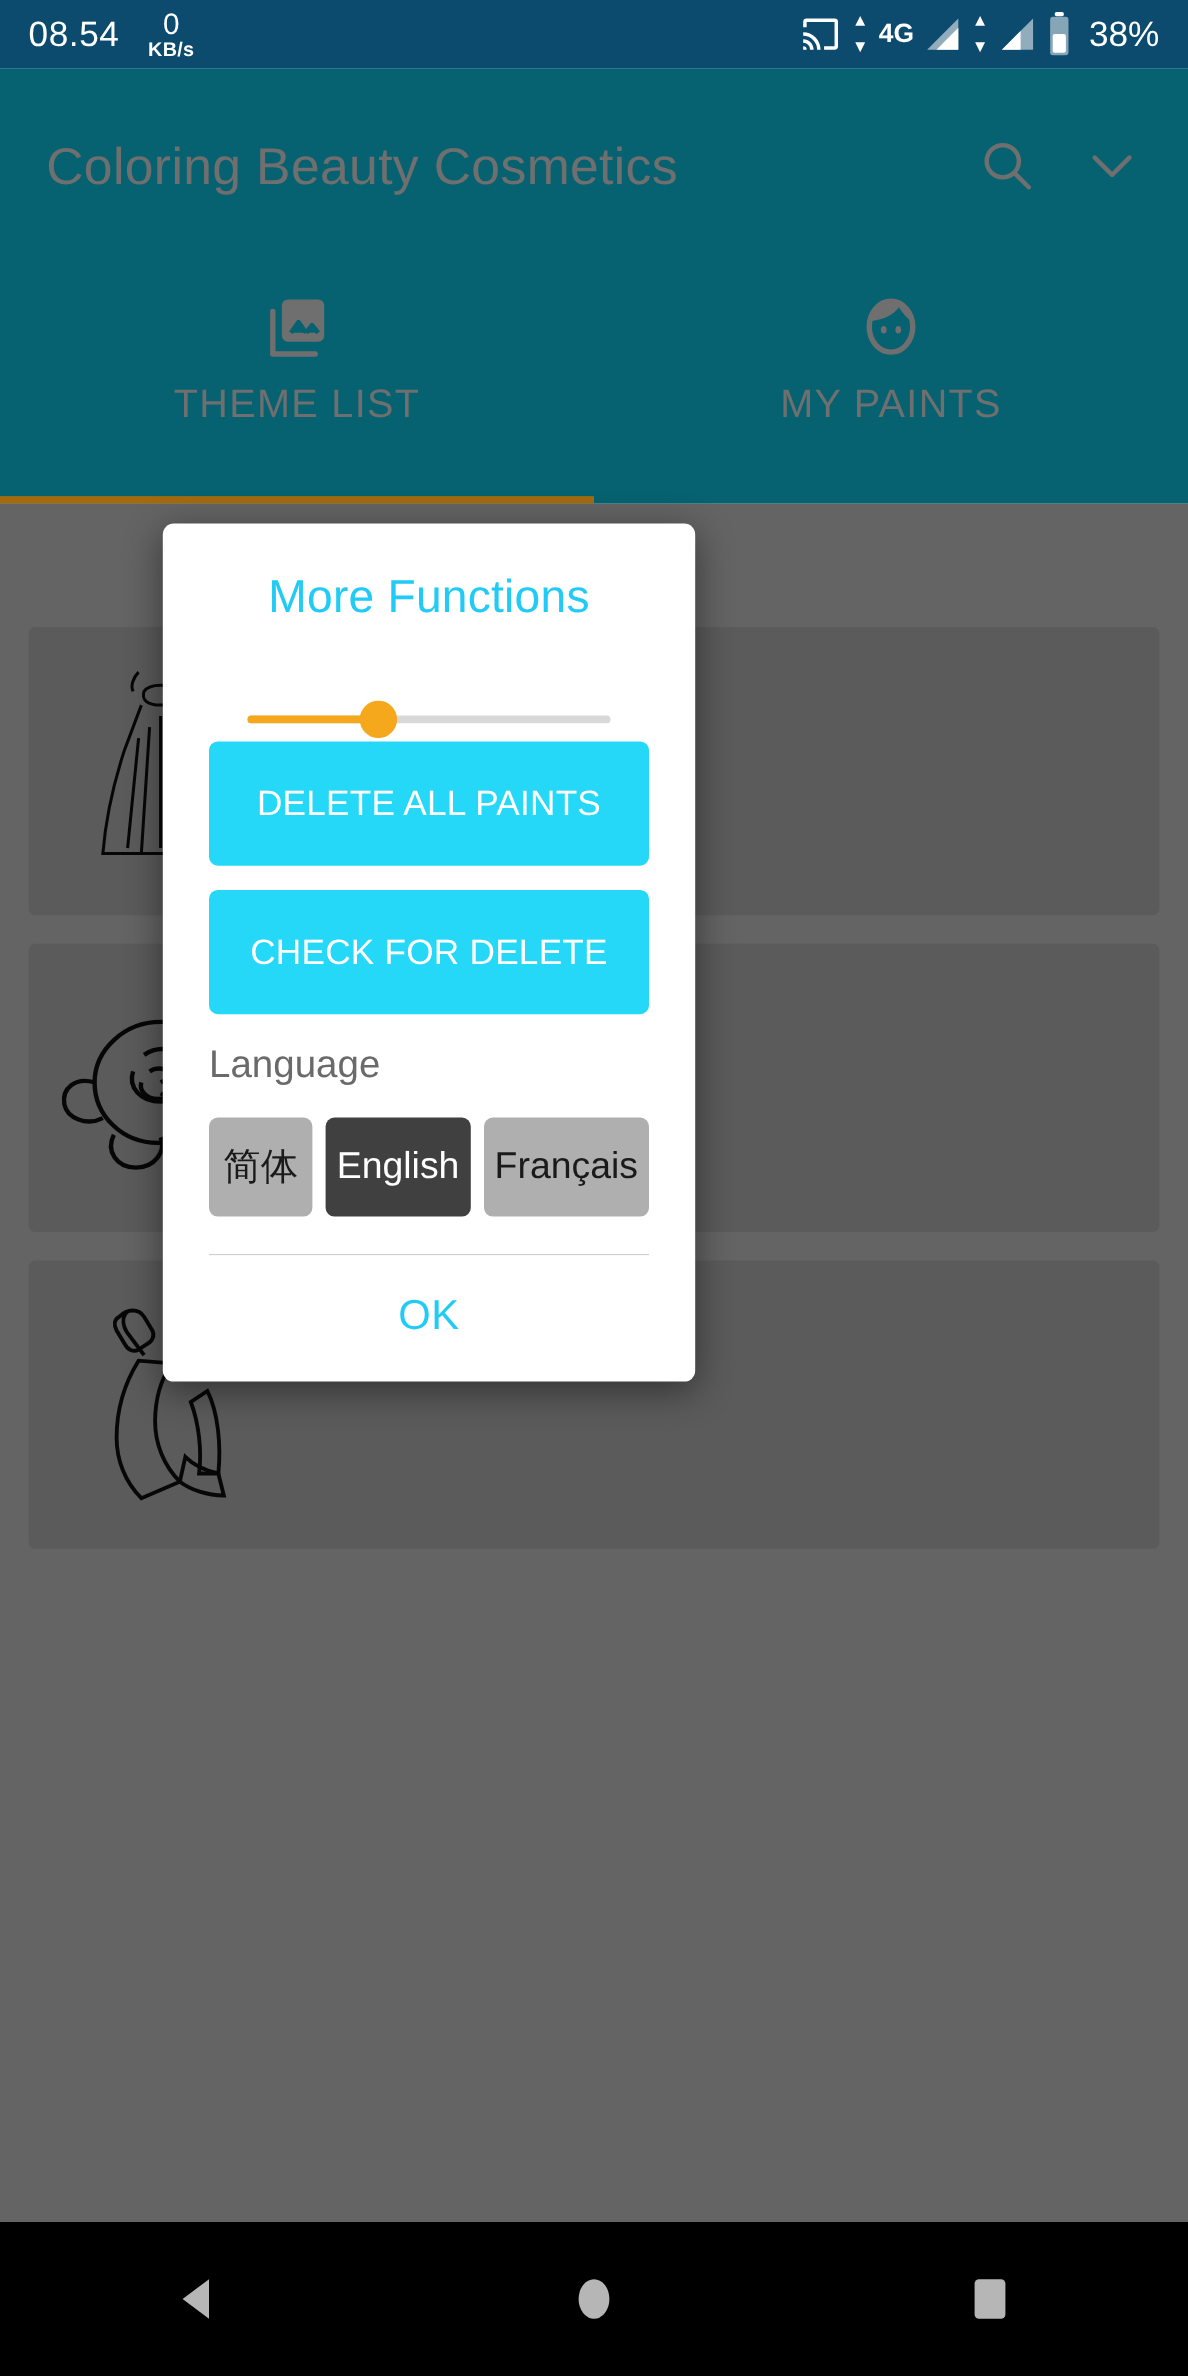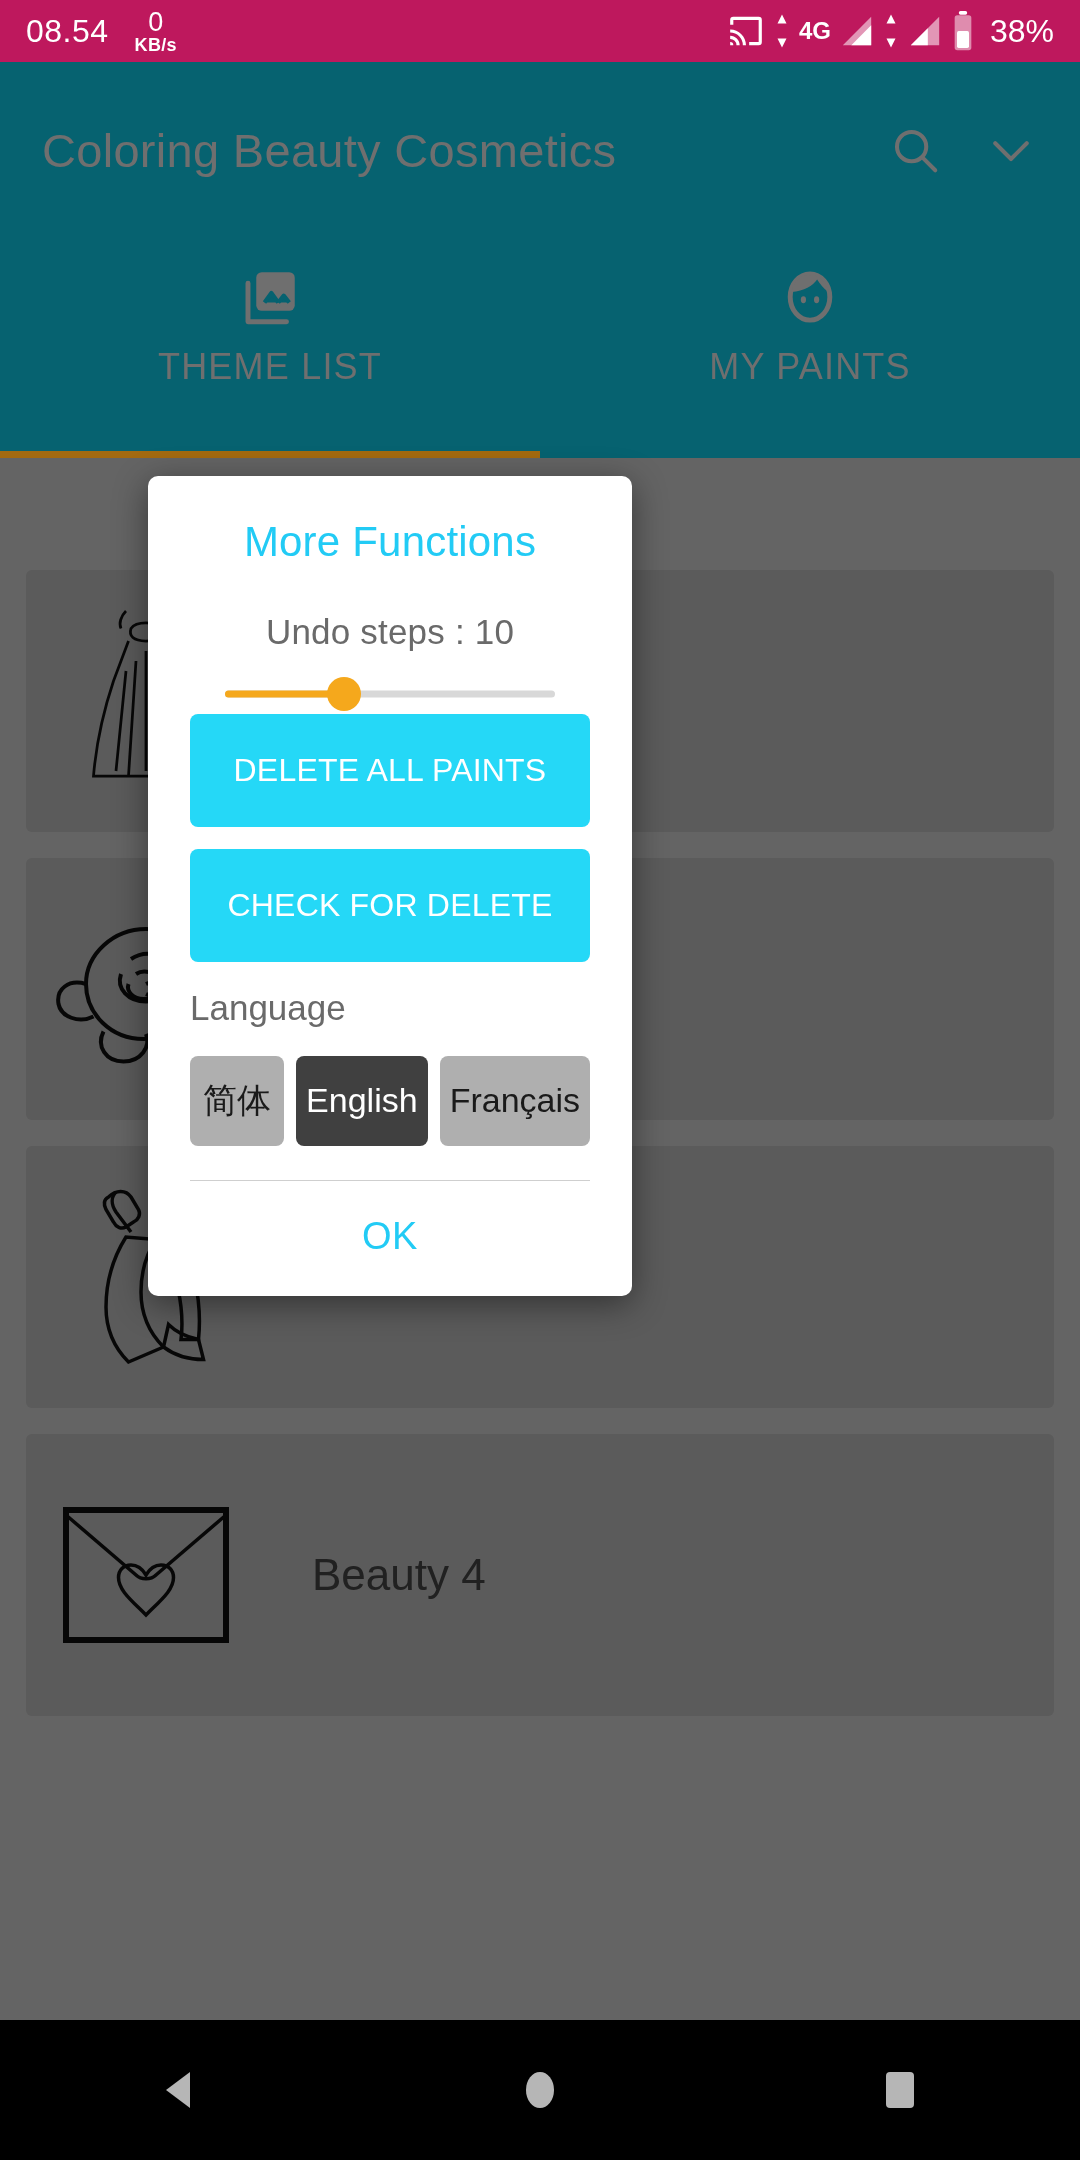--- a/index.html
+++ b/index.html
@@ -13,21 +13,21 @@
     position: relative;
     width: 1080px; height: 2160px;
     background: #ffffff;
     overflow: hidden;
   }
 
   
   #status-bar {
     position: absolute; top: 0; left: 0;
     width: 1080px; height: 62px;
-    background: #be185d;
+    background: #0c4a6e;
     display: flex; align-items: center;
     padding: 0 26px;
     color: #ffffff;
   }
   .sb-time { font-size: 32px; letter-spacing: .5px; }
   .sb-net {
     margin-left: 26px;
     display: flex; flex-direction: column;
     align-items: center; justify-content: center;
     line-height: 1;
@@ -365,39 +365,28 @@
       <div class="list-thumb">
         <svg width="170" height="210" viewBox="0 0 68 84" fill="none" stroke="#111" stroke-width="1.4">
           <path d="M22 8c-2 2-2 5 0 8l6 8"></path>
           <path d="M19 10c3-3 7-3 9 0l3 5c1 2 0 4-2 5l-3 2c-2 1-4 0-5-2l-3-5c-1-2-1-4 1-5z"></path>
           <path d="M26 26c-5 8-8 18-8 28 0 8 3 16 9 22l14-6c-6-6-9-14-9-22 0-8 2-15 6-21z"></path>
           <path d="M41 70c4 3 10 5 16 5l-2-8c-5-1-9-3-12-6z"></path>
           <path d="M55 67c1-10 0-22-4-30l-6 4c3 8 4 18 3 26z"></path>
         </svg>
       </div>
     </div>
-    <div class="list-card" style="top:976px;height:282px;">
-      <div class="list-thumb">
-        <svg width="180" height="150" viewBox="0 0 72 60" fill="none" stroke="#111" stroke-width="2.4">
-          <rect x="4" y="4" width="64" height="52"></rect>
-          <path d="M4 6 32 30c2 2 6 2 8 0L68 6" stroke-width="1.4"></path>
-          <path d="M36 46c-6-6-11-10-11-15 0-3 2-5 5-5 2.5 0 4.5 1.5 6 4 1.5-2.5 3.5-4 6-4 3 0 5 2 5 5 0 5-5 9-11 15z" stroke-width="1.4"></path>
-        </svg>
-      </div>
-      <span class="list-label">Beauty 4</span>
-    </div>
   </div>
 
   <div id="scrim"></div>
 
   <div id="dialog">
     <div id="dialog-title">More Functions</div>
 
     <div id="undo-row">
-      <div id="undo-label">Undo steps : 10</div>
       <div id="slider-wrap">
         <div id="slider-track"></div>
         <div id="slider-fill"></div>
         <div id="slider-thumb"></div>
       </div>
     </div>
 
     <button class="action-btn" id="btn-delete-paints">DELETE ALL PAINTS</button>
     <button class="action-btn" id="btn-check-updates">CHECK FOR DELETE</button>
 

